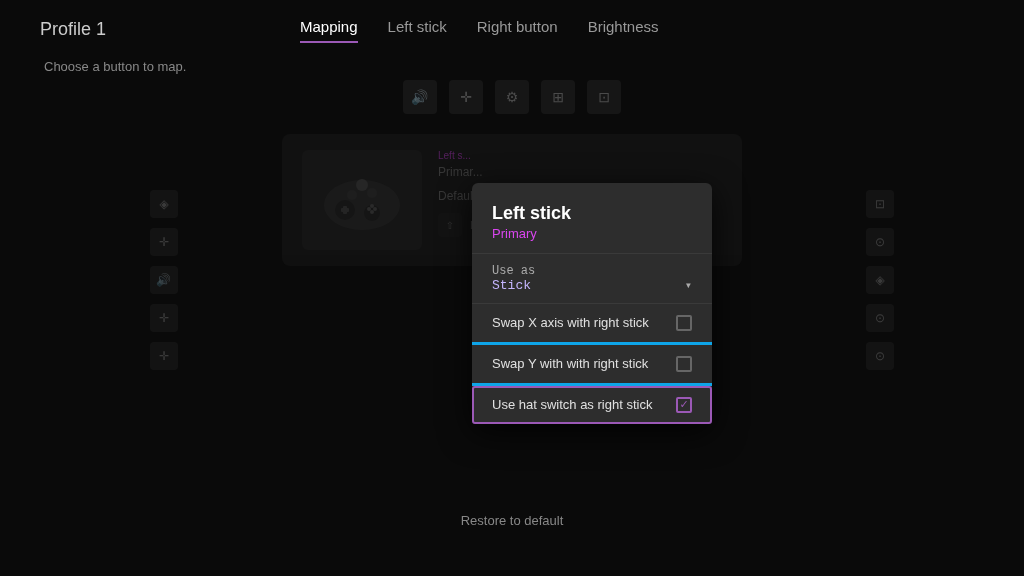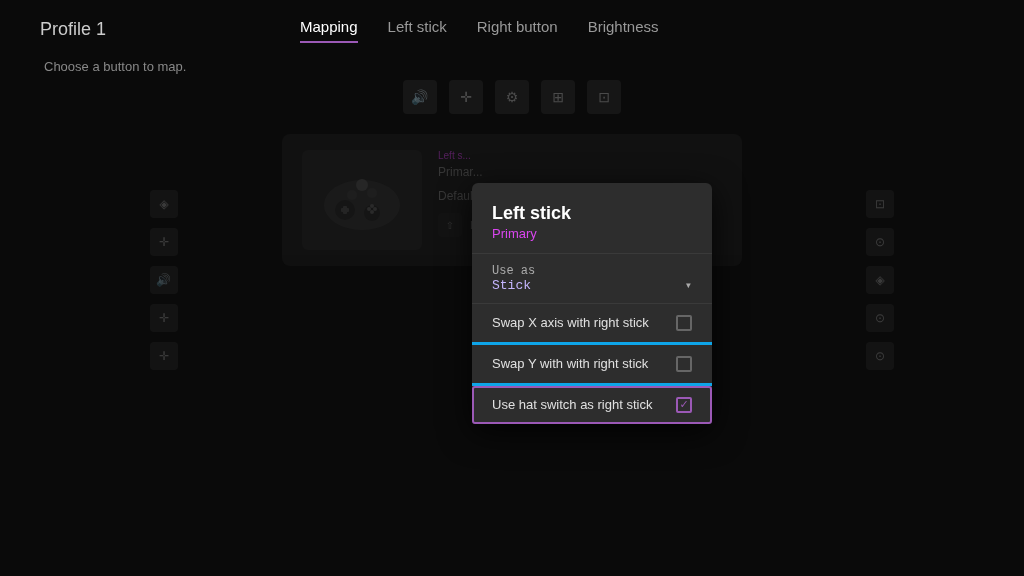--- a/index.html
+++ b/index.html
@@ -422,14 +422,17 @@
 
 
       <div class="modal-option highlighted">
         <span class="modal-option-label">Use hat switch as right stick</span>
         <div class="checkbox checked"></div>
       </div>
 
     </div>
   </div>
 
+  <div class="restore-btn-area">
+    <button class="restore-btn">Restore to default</button>
+  </div>
 
 </div>
 
 </body></html>

